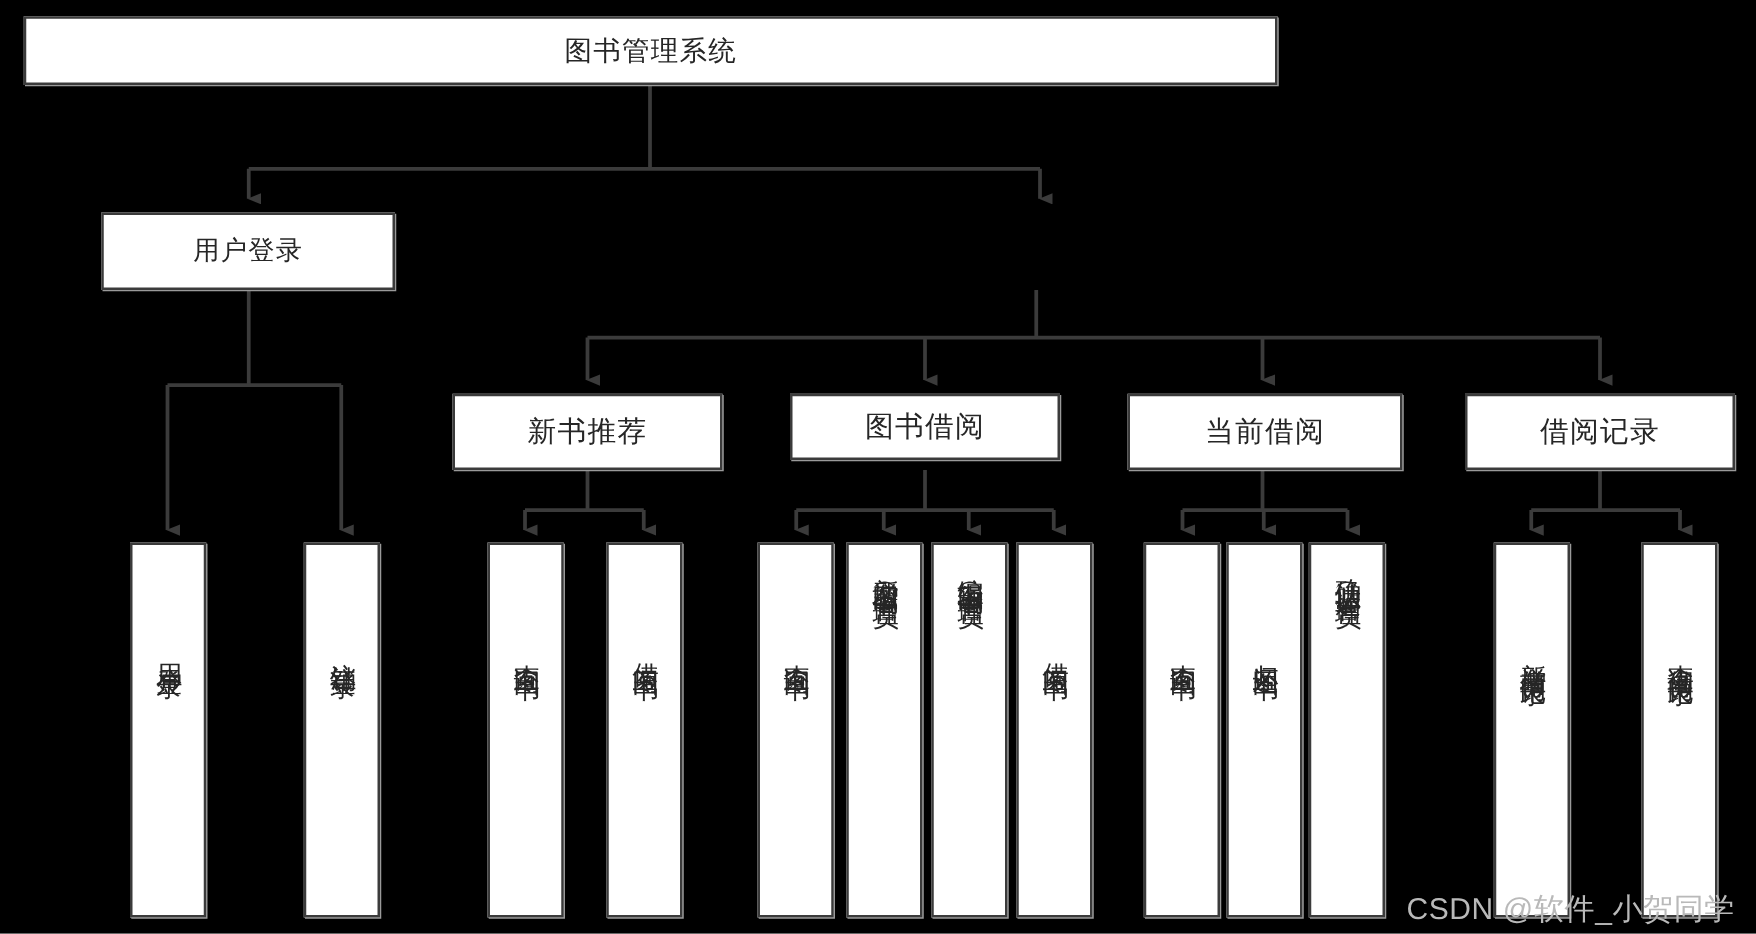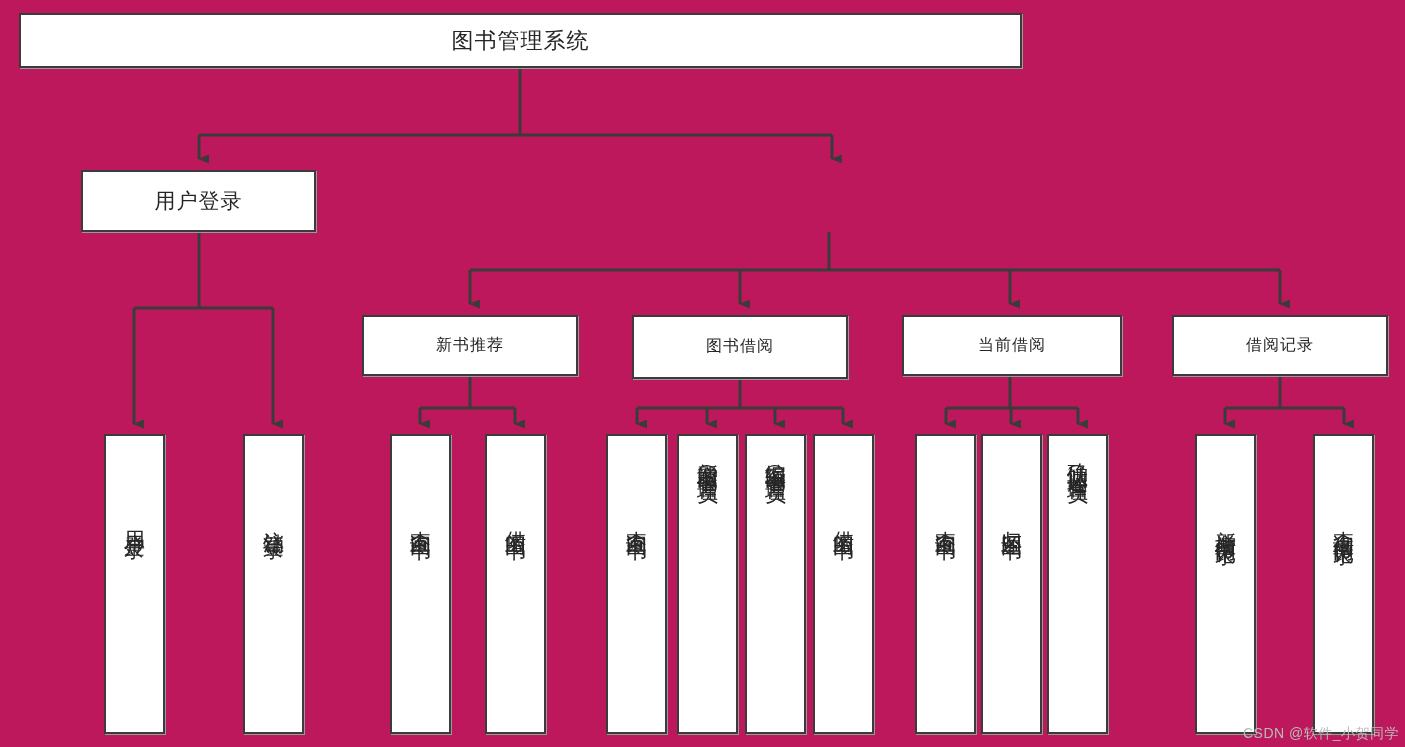--- a/index.html
+++ b/index.html
@@ -8,21 +8,21 @@
     padding: 0;
     background: #ffffff;
   }
   body {
     font-family: "Liberation Sans", "DejaVu Sans", sans-serif;
   }
   #canvas {
     position: relative;
     width: 1405px;
     height: 747px;
-    background: #be185d;
+    background: #000000;
     overflow: hidden;
   }
   #edges {
     position: absolute;
     left: 0;
     top: 0;
     width: 1405px;
     height: 747px;
     pointer-events: none;
   }
@@ -39,21 +39,21 @@
     z-index: 2;
   }
   .node .label {
     font-size: 21px;
     line-height: 1.25;
     letter-spacing: 1px;
     white-space: nowrap;
   }
   .node.root .label { font-size: 22px; }
   .node.lvl2 .label { font-size: 21px; }
-  .node.lvl3 .label { font-size: 16px; font-family: Liberation Mono, monospace; }
+  .node.lvl3 .label { font-size: 23px; }
 
   .node.leaf {
     align-items: flex-start;
     justify-content: center;
     padding-top: 0;
   }
   .node.leaf .label {
     writing-mode: vertical-rl;
     text-orientation: upright;
     -webkit-writing-mode: vertical-rl;
@@ -61,23 +61,23 @@
     line-height: 1.05;
     letter-spacing: 3px;
     white-space: nowrap;
     margin: 0 auto;
   }
   .node.leaf.mid .label { margin-top: 78px; }
   .node.leaf.top .label { margin-top: 10px; }
 
   #watermark {
     position: absolute;
-    right: 6px;
+    right: 17px;
     bottom: 4px;
-    font-size: 14px;
+    font-size: 24px;
     color: #b9b9b9;
     letter-spacing: 0.5px;
     white-space: nowrap;
     z-index: 3;
     font-family: "Liberation Sans", "DejaVu Sans", sans-serif;
   }
 </style>
 </head>
 <body>
 
@@ -138,21 +138,21 @@
     <span class="label">图书管理系统</span>
   </div>
 
   <div class="node lvl2" style="left:81px; top:170px; width:235px; height:62px;">
     <span class="label">用户登录</span>
   </div>
 
   <div class="node lvl3" style="left:362px; top:315px; width:216px; height:61px;">
     <span class="label">新书推荐</span>
   </div>
-  <div class="node lvl3" style="left:632px; top:315px; width:216px; height:64px;">
+  <div class="node lvl3" style="left:632px; top:315px; width:216px; height:53px;">
     <span class="label">图书借阅</span>
   </div>
   <div class="node lvl3" style="left:902px; top:315px; width:220px; height:61px;">
     <span class="label">当前借阅</span>
   </div>
   <div class="node lvl3" style="left:1172px; top:315px; width:216px; height:61px;">
     <span class="label">借阅记录</span>
   </div>
 
   <div class="node leaf mid" style="left:104px; top:434px; width:61px; height:300px;">

